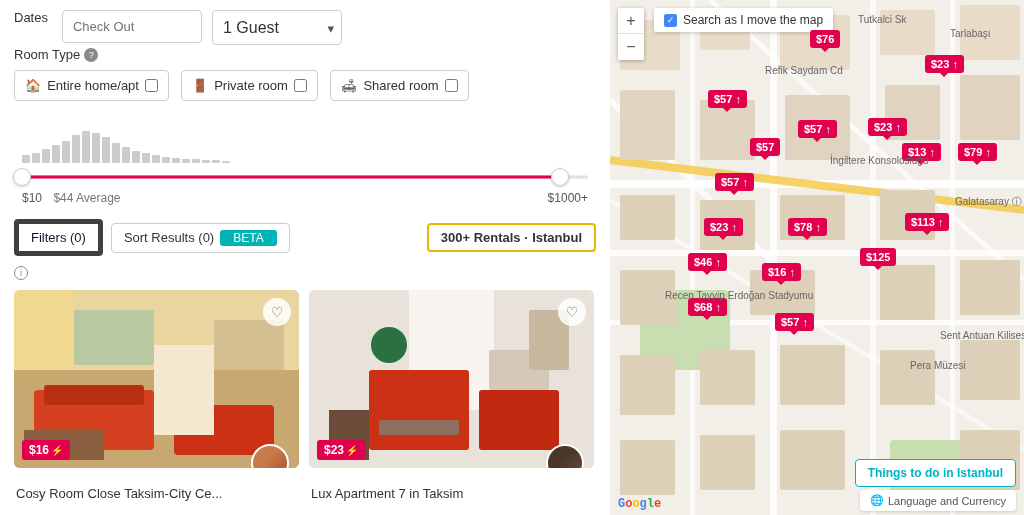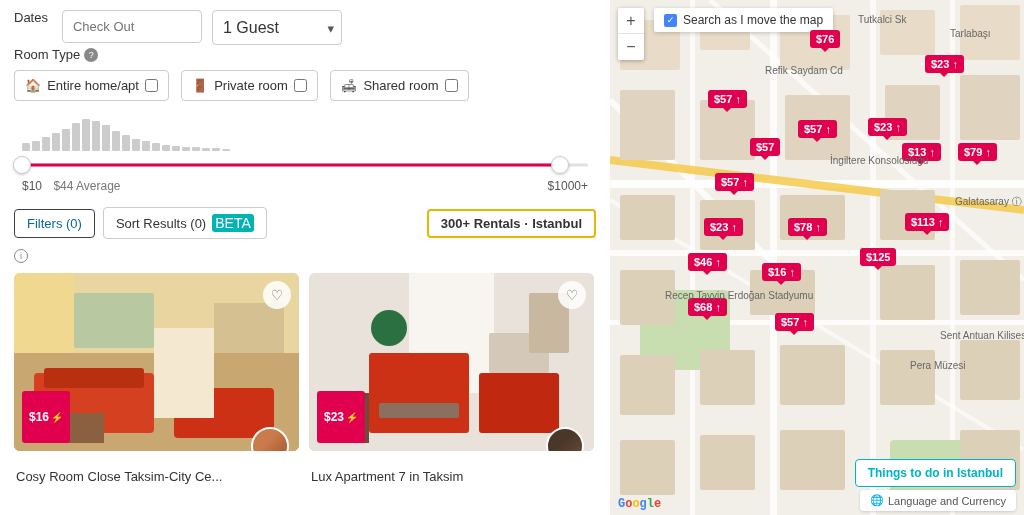--- a/index.html
+++ b/index.html
@@ -10,21 +10,21 @@
 
     
     .dates-row { display: flex; align-items: flex-start; gap: 10px; margin-bottom: 2px; }
     .dates-label { font-size: 13px; color: #333; margin-right: 4px; min-width: 32px; }
     .date-input { border: 1px solid #ccc; border-radius: 4px; padding: 8px 10px; font-size: 13px; color: #999; width: 140px; cursor: pointer; }
     .guest-select { border: 1px solid #ccc; border-radius: 4px; padding: 8px 10px; font-size: 16px; color: #333; width: 130px; cursor: pointer; appearance: none; background: #fff; }
     .guest-wrapper { position: relative; display: inline-block; }
     .guest-wrapper::after { content: '▾'; position: absolute; right: 8px; top: 50%; transform: translateY(-50%); color: #555; pointer-events: none; }
 
     
-    .section { margin-bottom: 14px; }
+    .section { margin-bottom: 26px; }
     .section-label { font-size: 13px; color: #333; display: flex; align-items: center; gap: 4px; margin-bottom: 8px; }
     .help-icon { width: 14px; height: 14px; border-radius: 50%; background: #888; color: #fff; font-size: 9px; display: inline-flex; align-items: center; justify-content: center; cursor: pointer; }
     .room-types { display: flex; gap: 12px; }
     .room-type-option { display: flex; align-items: center; gap: 6px; border: 1px solid #ccc; border-radius: 4px; padding: 7px 10px; cursor: pointer; font-size: 13px; color: #333; }
     .room-type-option input[type=checkbox] { cursor: pointer; }
 
     
     .price-range-section { margin-bottom: 14px; }
     .price-label { font-size: 13px; color: #333; margin-bottom: 8px; }
     .price-histogram { display: flex; align-items: flex-end; gap: 2px; height: 36px; margin-bottom: 4px; padding: 0 8px; }
@@ -33,35 +33,35 @@
     .price-slider-track { position: absolute; top: 50%; left: 0; right: 0; height: 3px; background: #e0e0e0; transform: translateY(-50%); border-radius: 2px; }
     .price-slider-fill { position: absolute; top: 50%; left: 0%; right: 5%; height: 3px; background: #e0004d; transform: translateY(-50%); }
     .price-thumb { position: absolute; width: 18px; height: 18px; background: #fff; border: 1px solid #ccc; border-radius: 50%; top: 50%; transform: translateY(-50%); cursor: pointer; box-shadow: 0 1px 3px rgba(0,0,0,0.2); }
     .price-thumb.left { left: 0%; margin-left: -9px; }
     .price-thumb.right { right: 5%; margin-right: -9px; }
     .price-range-labels { display: flex; justify-content: space-between; padding: 0 8px; font-size: 12px; color: #555; }
     .price-avg { color: #777; margin-left: 8px; }
 
     
     .filters-row { display: flex; align-items: center; gap: 8px; margin-bottom: 10px; }
-    .filter-btn { border: 1px solid #404040; border-radius: 4px; padding: 6px 12px; font-size: 13px; background: #fff; cursor: pointer; color: #0369a1; }
+    .filter-btn { border: 5px solid #404040; border-radius: 4px; padding: 6px 12px; font-size: 13px; background: #fff; cursor: pointer; color: #0f172a; }
     .sort-btn { border: 1px solid #ccc; border-radius: 4px; padding: 6px 12px; font-size: 13px; background: #fff; cursor: pointer; color: #333; display: flex; align-items: center; gap: 6px; }
-    .beta-badge { background: #00b4b4; color: #fff; font-size: 14px; padding: 1px 3px; border-radius: 3px; }
+    .beta-badge { background: #00b4b4; color: #fff; font-size: 12px; padding: 1px 13px; border-radius: 3px; }
     .results-badge { border: 2px solid #e8b800; border-radius: 4px; padding: 5px 12px; font-size: 13px; font-weight: 600; color: #333; margin-left: auto; }
 
     
     .disclaimer { font-size: 12px; color: #666; margin-bottom: 10px; display: flex; align-items: center; gap: 4px; }
     .info-icon { width: 14px; height: 14px; border-radius: 50%; border: 1px solid #888; color: #888; font-size: 9px; display: inline-flex; align-items: center; justify-content: center; flex-shrink: 0; }
 
     
     .listings { display: flex; gap: 10px; }
     .listing-card { width: 285px; cursor: pointer; }
     .listing-img { width: 100%; height: 178px; border-radius: 6px; overflow: hidden; position: relative; background: #ddd; }
     .heart-btn { position: absolute; top: 8px; right: 8px; background: rgba(255,255,255,0.85); border-radius: 50%; width: 28px; height: 28px; display: flex; align-items: center; justify-content: center; cursor: pointer; font-size: 14px; color: #777; }
-    .price-badge { position: absolute; bottom: 8px; left: 8px; background: #e0004d; color: #fff; font-size: 12px; font-weight: 700; padding: 19px 7px; border-radius: 3px; display: flex; align-items: center; gap: 2px; }
+    .price-badge { position: absolute; bottom: 8px; left: 8px; background: #e0004d; color: #fff; font-size: 12px; font-weight: 700; padding: 3px 7px; border-radius: 3px; display: flex; align-items: center; gap: 2px; }
     .flash-icon { font-size: 10px; color: #ffdd00; }
     .host-avatar { position: absolute; bottom: -14px; right: 10px; width: 38px; height: 38px; border-radius: 50%; border: 2px solid #fff; overflow: hidden; background: #bbb; }
     .listing-info { padding: 18px 2px 6px; }
     .listing-title { font-size: 13px; font-weight: 500; color: #333; white-space: nowrap; overflow: hidden; text-overflow: ellipsis; margin-bottom: 2px; }
 
     
     .avatar-bg1 { background: linear-gradient(135deg, #c97b4b 40%, #a0522d 100%); }
     .avatar-bg2 { background: linear-gradient(135deg, #4a3728 40%, #6b4c3b 100%); }
 
     

